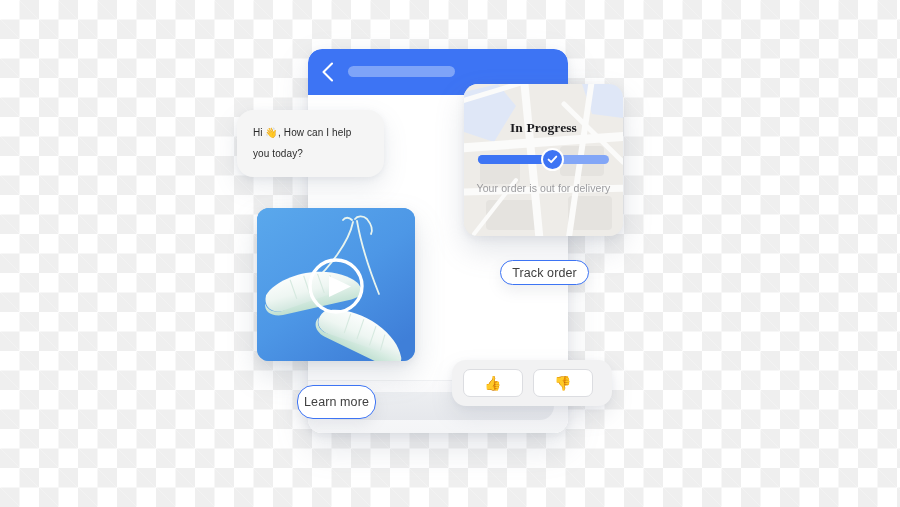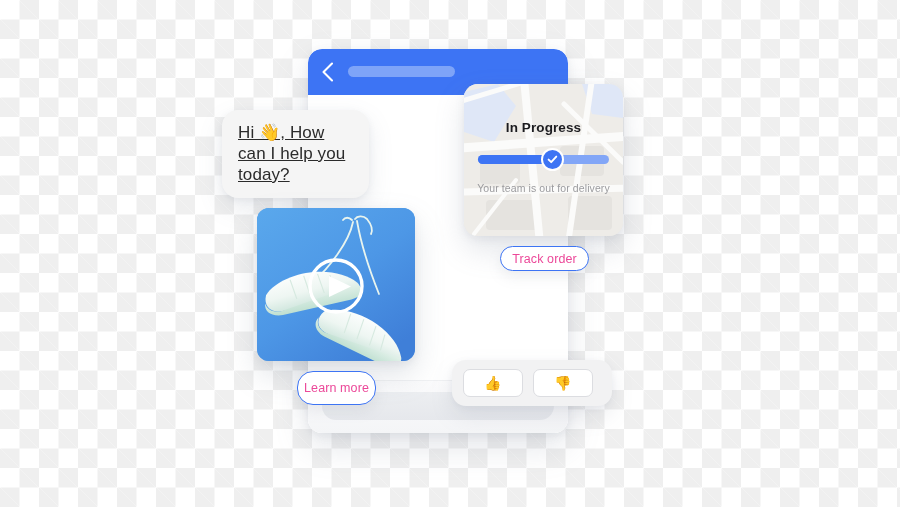--- a/index.html
+++ b/index.html
@@ -86,33 +86,32 @@
     background: linear-gradient(180deg,#eceef1 0%, #e6e8ec 100%);
   }
 
   
   .float {
     position: absolute;
   }
 
   
   .bubble-greeting {
-    left: 222px;
+    left: 237px;
     top: 110px;
     width: 147px;
     padding: 12px 16px 13px 16px;
     box-sizing: border-box;
     background: #f5f5f5;
     border-radius: 16px;
     box-shadow: 0 10px 24px rgba(120,130,150,0.16), 0 2px 6px rgba(120,130,150,0.10);
     color: #2b2b2b;
-    font-size: 17px;
+    font-size: 10px;
     line-height: 21px;
     letter-spacing: .1px;
-    text-decoration: underline;
   }
 
   
   .bubble-rating {
     left: 449px;
     top: 297px;
     width: 235px;
     padding: 12px 16px 13px 16px;
     box-sizing: border-box;
     background: #f5f5f5;
@@ -167,20 +166,21 @@
   .map-bg { position: absolute; inset: 0; }
   .progress-title {
     position: absolute;
     left: 0; right: 0;
     top: 36px;
     text-align: center;
     font-size: 13.5px;
     font-weight: bold;
     color: #1c1c20;
     letter-spacing: .1px;
+    font-family: Liberation Serif, serif;
   }
   .progress-track {
     position: absolute;
     left: 14px;
     top: 71px;
     width: 131px;
     height: 9px;
     border-radius: 5px;
     background: #82a6f7;
   }
@@ -215,28 +215,29 @@
     color: #9b9b9e;
     letter-spacing: .1px;
   }
 
   
   .pill-btn {
     box-sizing: border-box;
     background: #ffffff;
     border: 1.3px solid #3d74f4;
     border-radius: 16px;
-    color: #ec4899;
+    color: #404040;
     font-size: 12.5px;
     display: flex;
     align-items: center;
     justify-content: center;
     box-shadow: 0 6px 14px rgba(120,130,150,0.13);
     cursor: pointer;
     letter-spacing: .1px;
+    margin-top: 14px;
   }
   .btn-track {
     left: 500px;
     top: 246px;
     width: 89px;
     height: 25px;
   }
   .btn-learn {
     left: 297px;
     top: 371px;
@@ -311,21 +312,21 @@
 
     <div class="progress-track">
       <div class="progress-fill" style="width: 57%;"></div>
       <div class="progress-knob" style="left: calc(57% - 11.5px);">
         <svg width="11" height="11" viewBox="0 0 11 11">
           <path d="M1.6 5.6 L4.2 8.2 L9.3 2.6" stroke="#ffffff" stroke-width="1.9" fill="none" stroke-linecap="round" stroke-linejoin="round"></path>
         </svg>
       </div>
     </div>
 
-    <div class="progress-sub">Your team is out for delivery</div>
+    <div class="progress-sub">Your order is out for delivery</div>
   </div>
 
   <div class="float pill-btn btn-track">Track order</div>
 
   <div class="float video-card">
     <svg width="158" height="153" viewBox="0 0 158 153">
       <defs>
         <linearGradient id="blueBg" x1="0" y1="0" x2="0.75" y2="1">
           <stop offset="0%" stop-color="#5aa8ec"></stop>
           <stop offset="55%" stop-color="#4d97e6"></stop>

